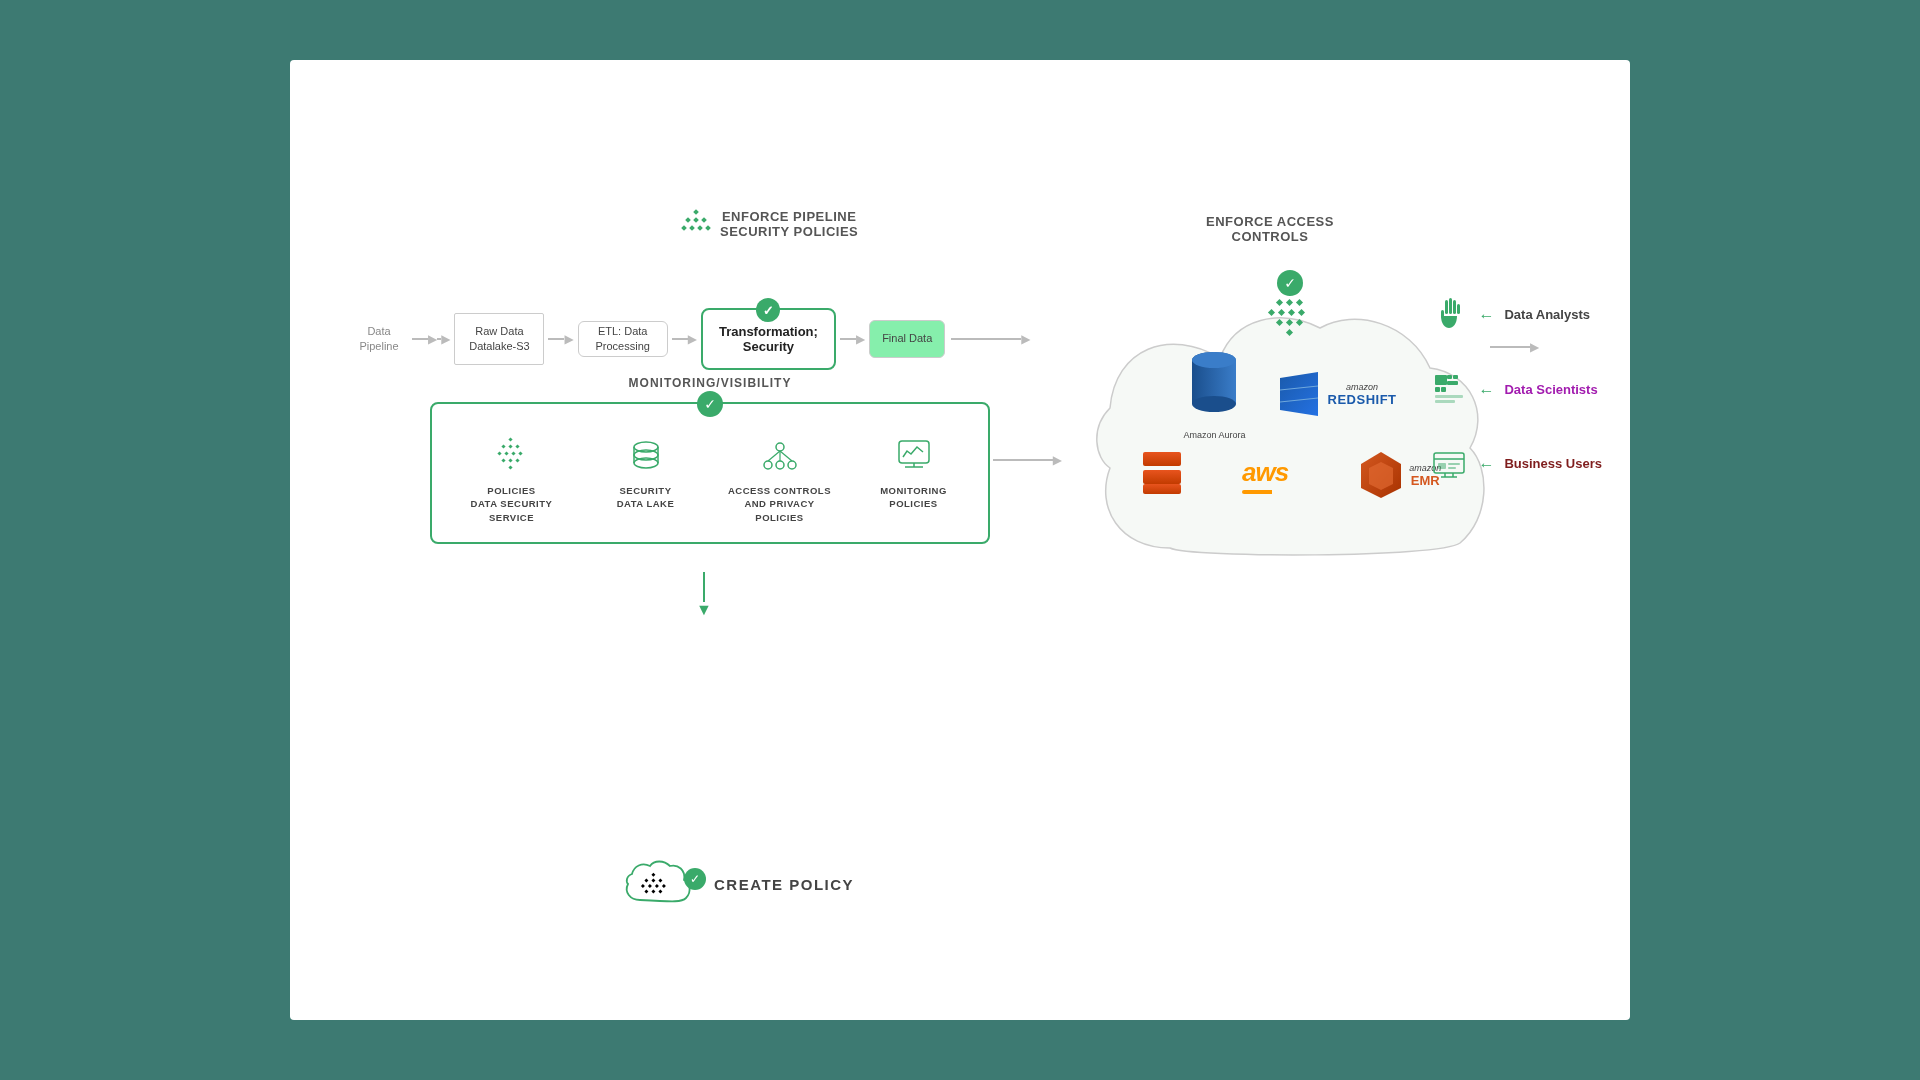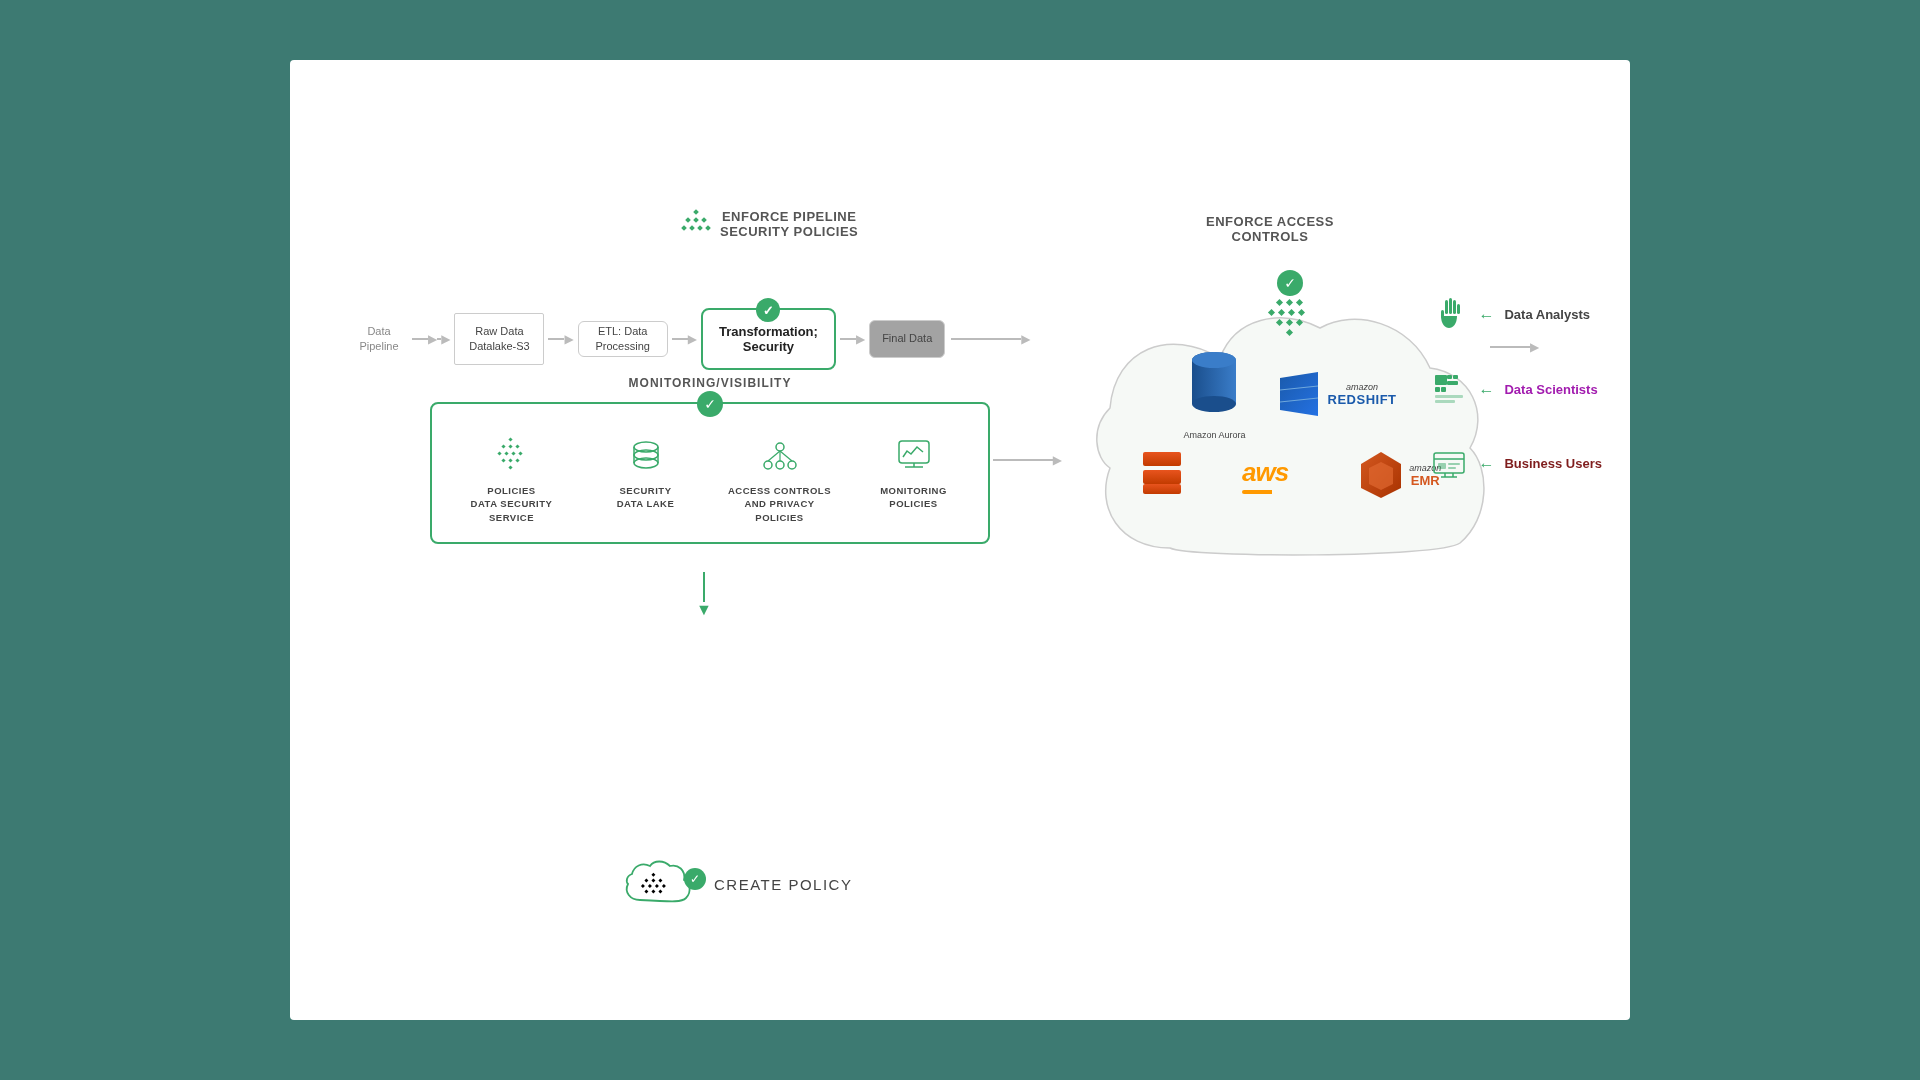--- a/index.html
+++ b/index.html
@@ -83,21 +83,21 @@
       <div style="width:24px; height:24px; background:#3aaa6a; border-radius:50%; display:flex; align-items:center; justify-content:center; color:#fff; font-size:13px; position:absolute; top:-12px; left:50%; transform:translateX(-50%);">✓</div>
       <div>Transformation;</div>
       <div>Security</div>
     </div>
 
     <div style="display:flex; align-items:center; margin:0 4px; color:#bbb; font-size:12px;">
       <span style="display:block; width:16px; height:2px; background:#bbb;"></span>
       <span>▶</span>
     </div>
 
-    <div style="border:1.5px solid #ccc; border-radius:6px; padding:10px 12px; text-align:center; font-size:11px; color:#444; line-height:1.4; background:#a3a3a3; min-width:70px;">
+    <div style="border:1.5px solid #ccc; border-radius:6px; padding:10px 12px; text-align:center; font-size:11px; color:#444; line-height:1.4; background:#86efac; min-width:70px;">
       <div>Final Data</div>
     </div>
 
     <div style="display:flex; align-items:center; margin:0 6px; color:#bbb;">
       <span style="display:block; width:70px; height:2px; background:#bbb;"></span>
       <span style="font-size:12px;">▶</span>
     </div>
   </div>
 
   <div style="position:absolute; top:316px; left:140px; width:560px;">
@@ -208,21 +208,21 @@
           <rect x="15" y="18" width="4" height="4" transform="rotate(45 17 20)"></rect>
           <rect x="25" y="18" width="4" height="4" transform="rotate(45 27 20)"></rect>
           <rect x="35" y="18" width="4" height="4" transform="rotate(45 37 20)"></rect>
           <rect x="10" y="26" width="4" height="4" transform="rotate(45 12 28)"></rect>
           <rect x="20" y="26" width="4" height="4" transform="rotate(45 22 28)"></rect>
           <rect x="30" y="26" width="4" height="4" transform="rotate(45 32 28)"></rect>
         </g>
       </svg>
       <div style="width:22px; height:22px; background:#3aaa6a; border-radius:50%; display:flex; align-items:center; justify-content:center; color:#fff; font-size:12px; position:absolute; top:14px; right:-6px;">✓</div>
     </div>
-    <div style="font-size:15px; font-weight:normal; color:#444; letter-spacing:1.5px;">CREATE POLICY</div>
+    <div style="font-size:15px; font-weight:bold; color:#444; letter-spacing:1.5px;">CREATE POLICY</div>
   </div>
 
   <div style="position:absolute; top:154px; left:870px; text-align:center; font-size:13px; font-weight:bold; color:#555; letter-spacing:0.5px; width:220px;">
     <div>ENFORCE ACCESS</div>
     <div>CONTROLS</div>
   </div>
 
   <div style="position:absolute; top:188px; left:800px; width:400px; height:340px;">
 
     <svg width="400" height="340" viewBox="0 0 400 340" style="position:absolute; top:0; left:0;">

